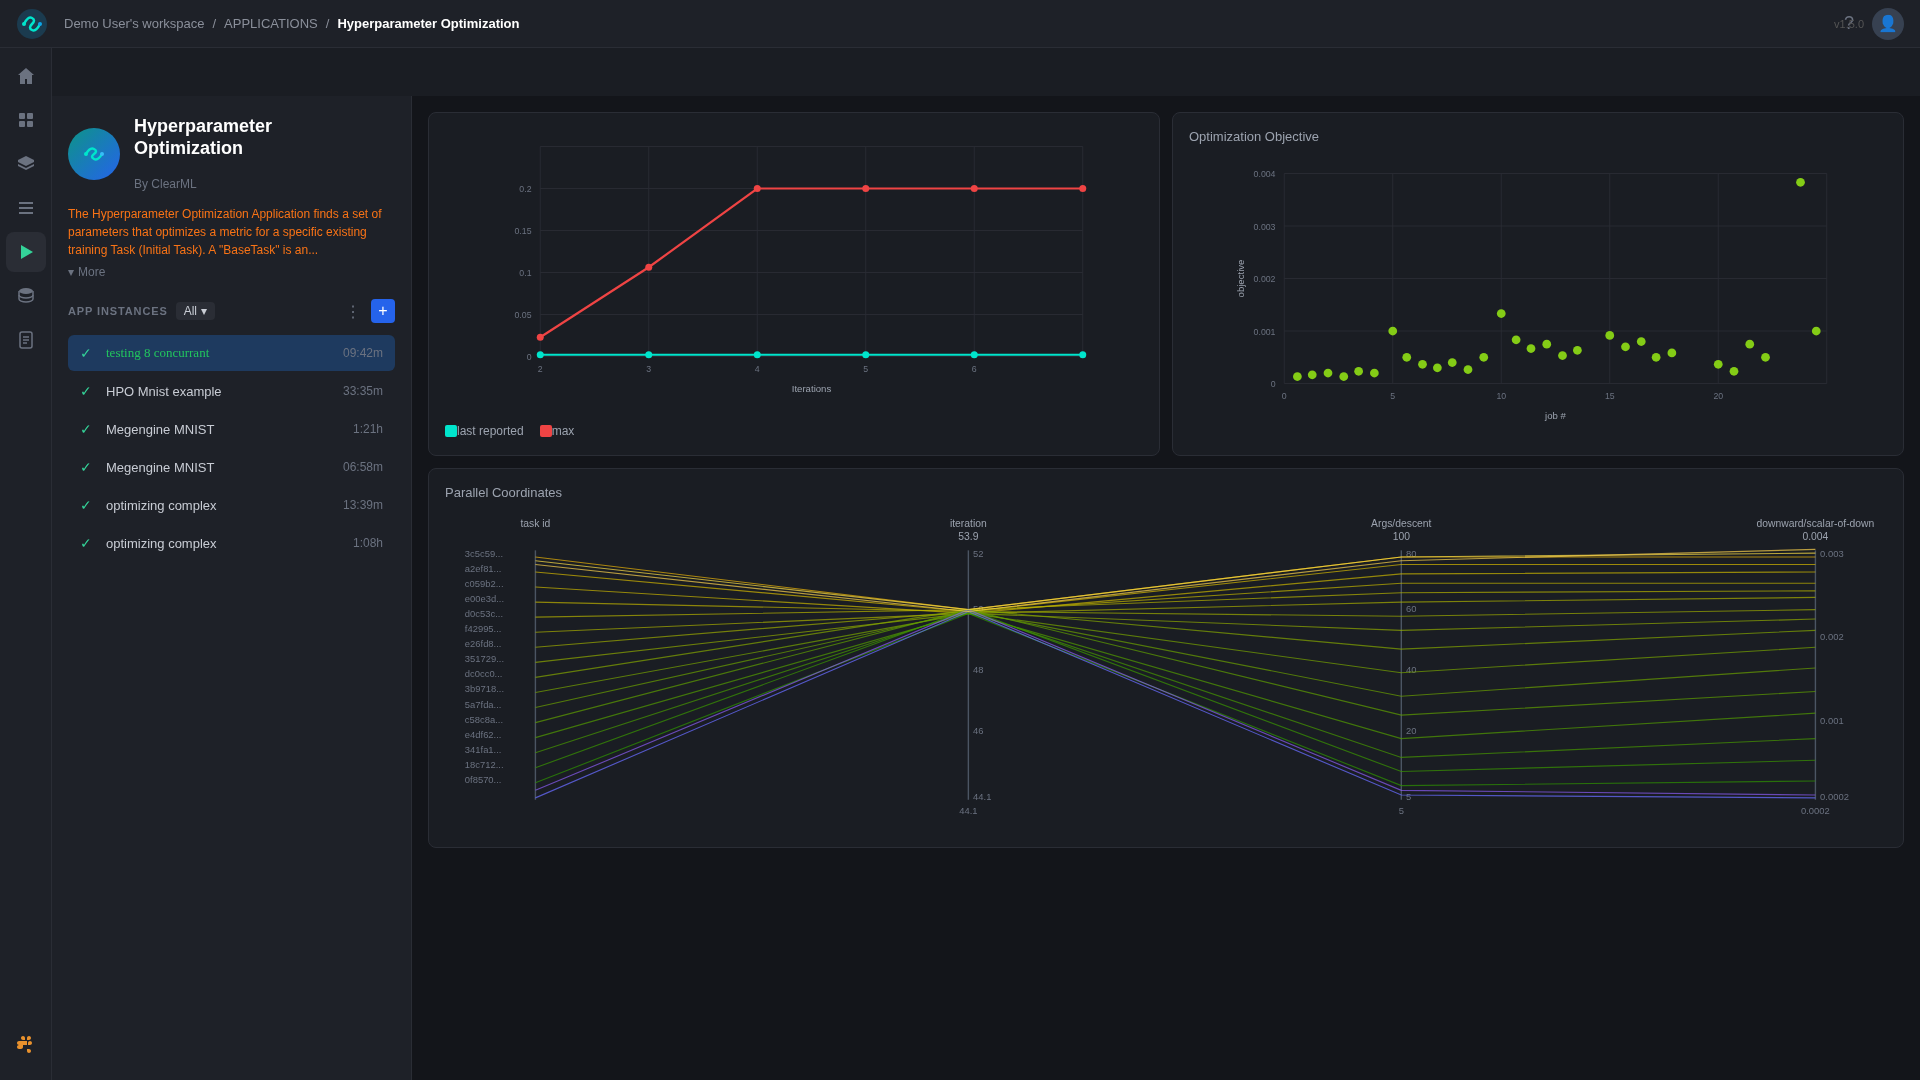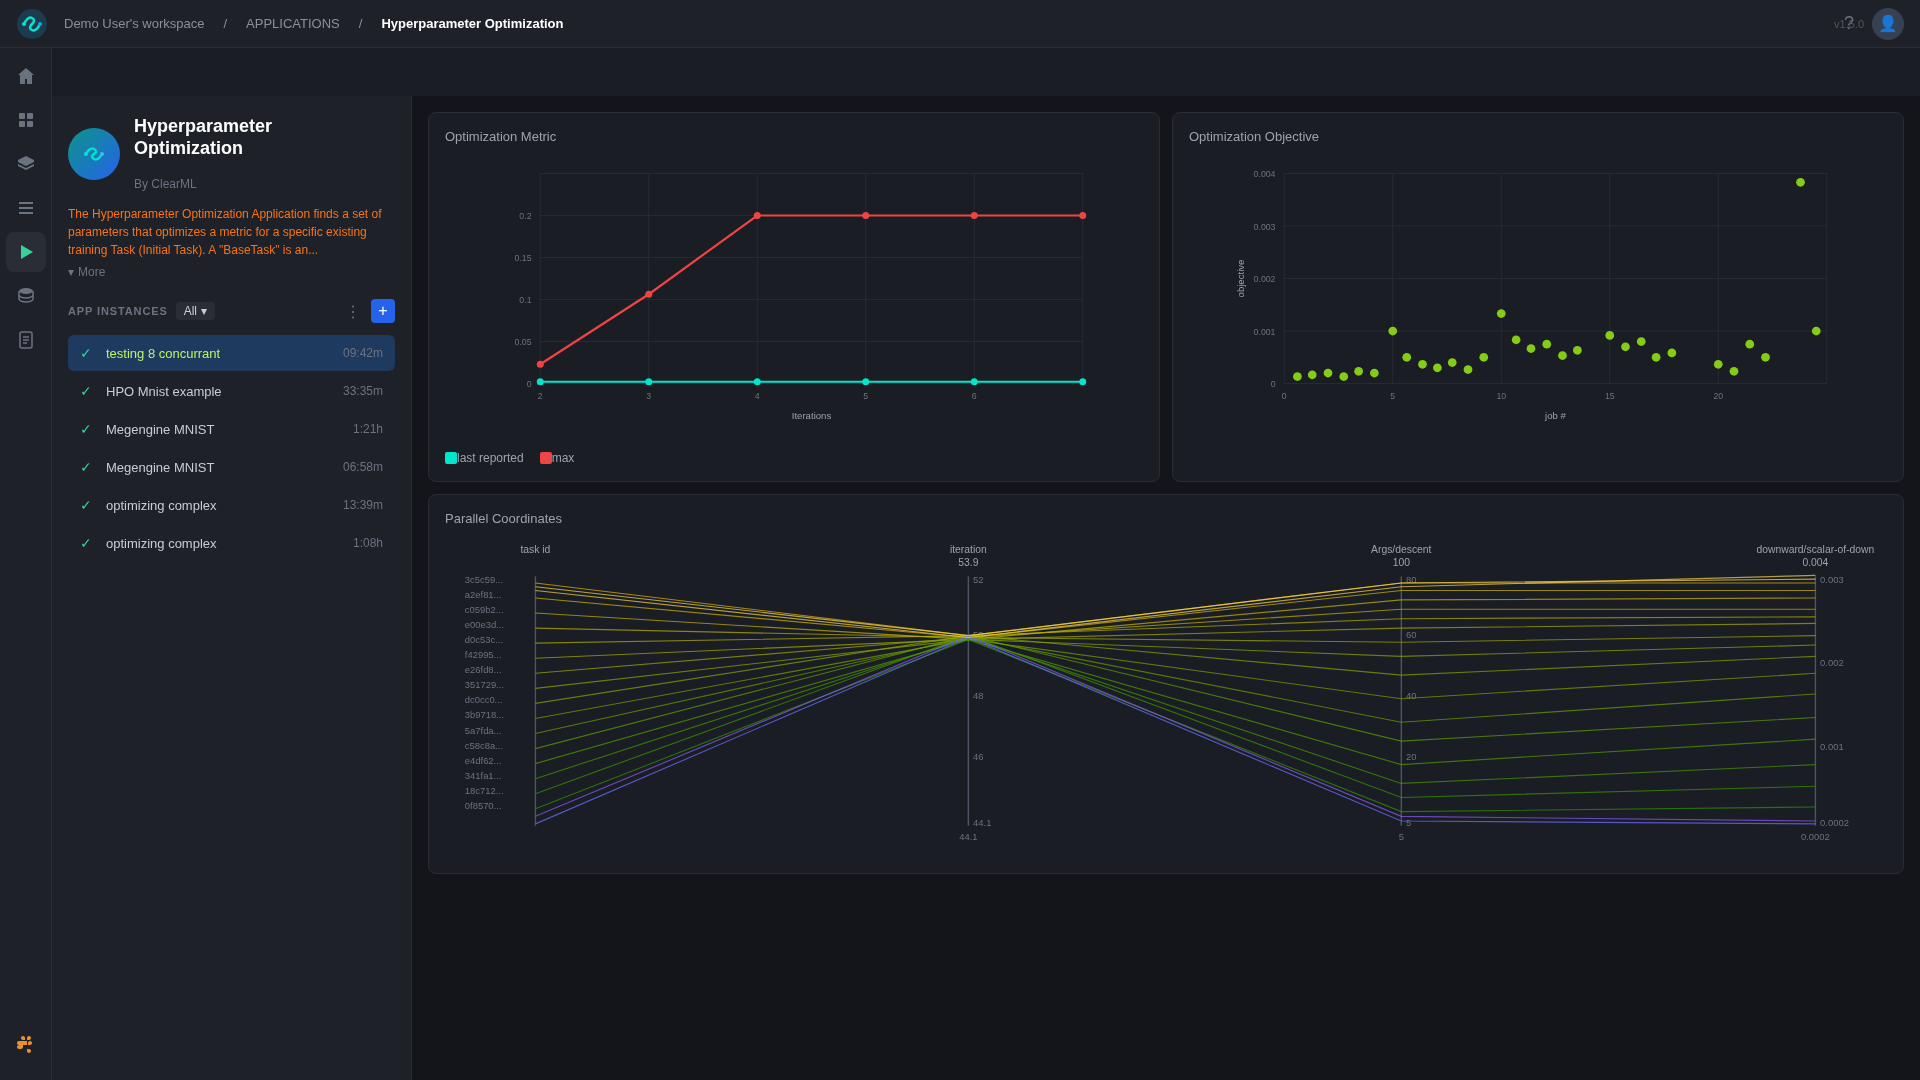--- a/index.html
+++ b/index.html
@@ -24,21 +24,21 @@
       position: relative;
     }
     .navbar-logo {
       width: 32px;
       height: 32px;
       margin-right: 16px;
     }
     .navbar-breadcrumb {
       display: flex;
       align-items: center;
-      gap: 19px;
+      gap: 8px;
       font-size: 13px;
       color: #8a8f9a;
     }
     .navbar-breadcrumb .current {
       color: #ffffff;
       font-weight: 600;
     }
     .navbar-right {
       margin-left: auto;
       display: flex;
@@ -217,21 +217,21 @@
     .instance-check {
       color: #34d399;
       font-size: 14px;
       min-width: 16px;
     }
     .instance-name {
       flex: 1;
       font-size: 13px;
       color: #c8ccd4;
     }
-    .instance-item.active .instance-name { color: #bef264; }
+    .instance-item.active .instance-name { color: #22c55e; font-family: Liberation Serif, serif; }
     .instance-time {
       font-size: 12px;
       color: #6b7280;
     }
 
     
     .content-area {
       flex: 1;
       overflow-y: auto;
       background: #13151a;
@@ -458,21 +458,20 @@
         <span class="instance-check">✓</span>
         <span class="instance-name">optimizing complex</span>
         <span class="instance-time">1:08h</span>
       </div>
     </div>
   </div>
 
   <div class="content-area">
 
     <div class="chart-card">
-      <div class="chart-title">Optimization Metric</div>
       <svg class="chart-svg" viewBox="0 0 700 320" height="280">
 
         <line x1="60" y1="20" x2="680" y2="20" class="grid-line"></line>
         <line x1="60" y1="68" x2="680" y2="68" class="grid-line"></line>
         <line x1="60" y1="116" x2="680" y2="116" class="grid-line"></line>
         <line x1="60" y1="164" x2="680" y2="164" class="grid-line"></line>
         <line x1="60" y1="212" x2="680" y2="212" class="grid-line"></line>
         <line x1="60" y1="260" x2="680" y2="260" class="grid-line"></line>
 
         <line x1="60" y1="20" x2="60" y2="260" class="grid-line"></line>

